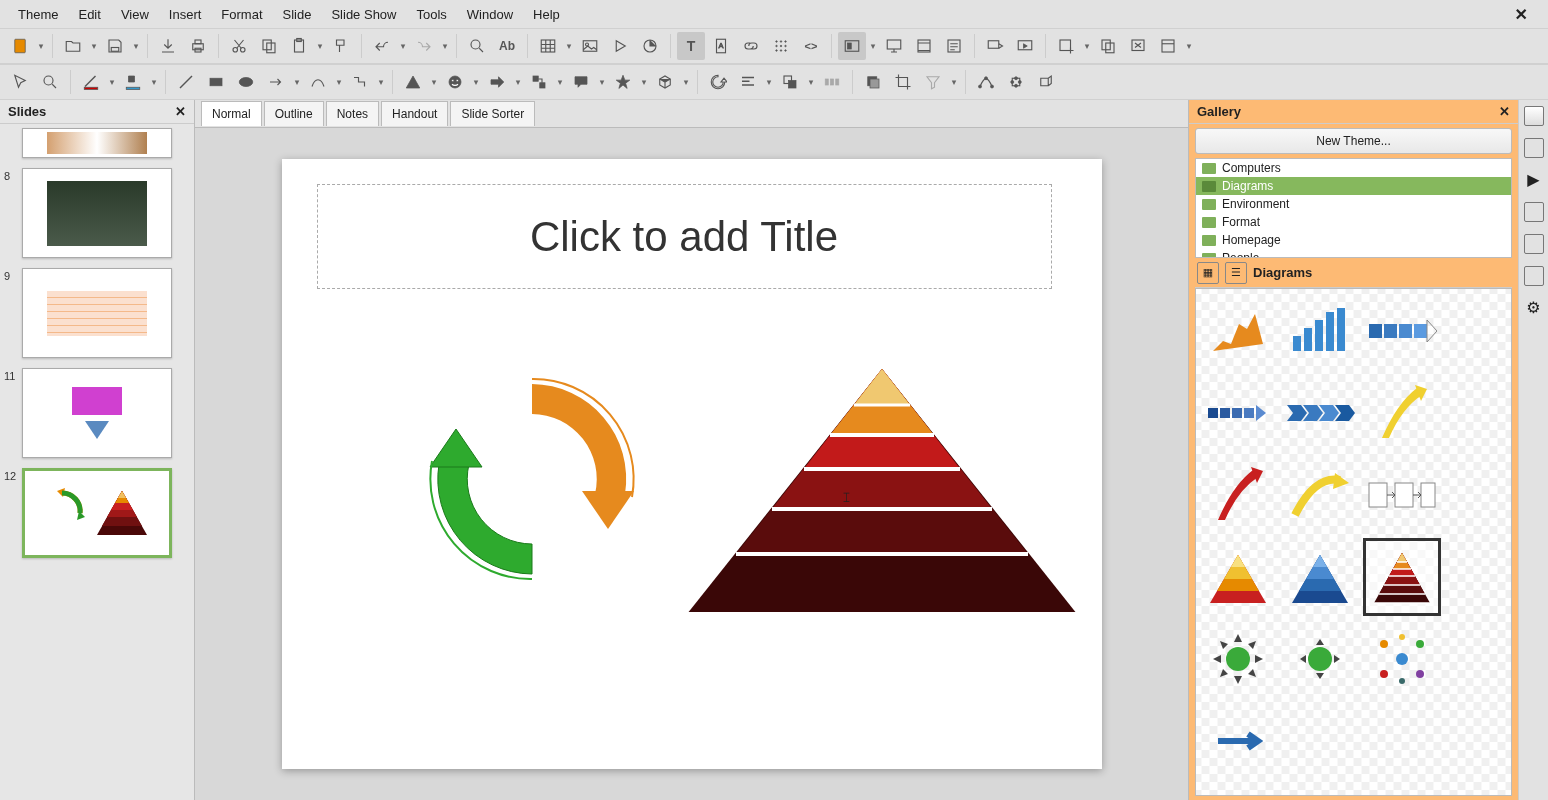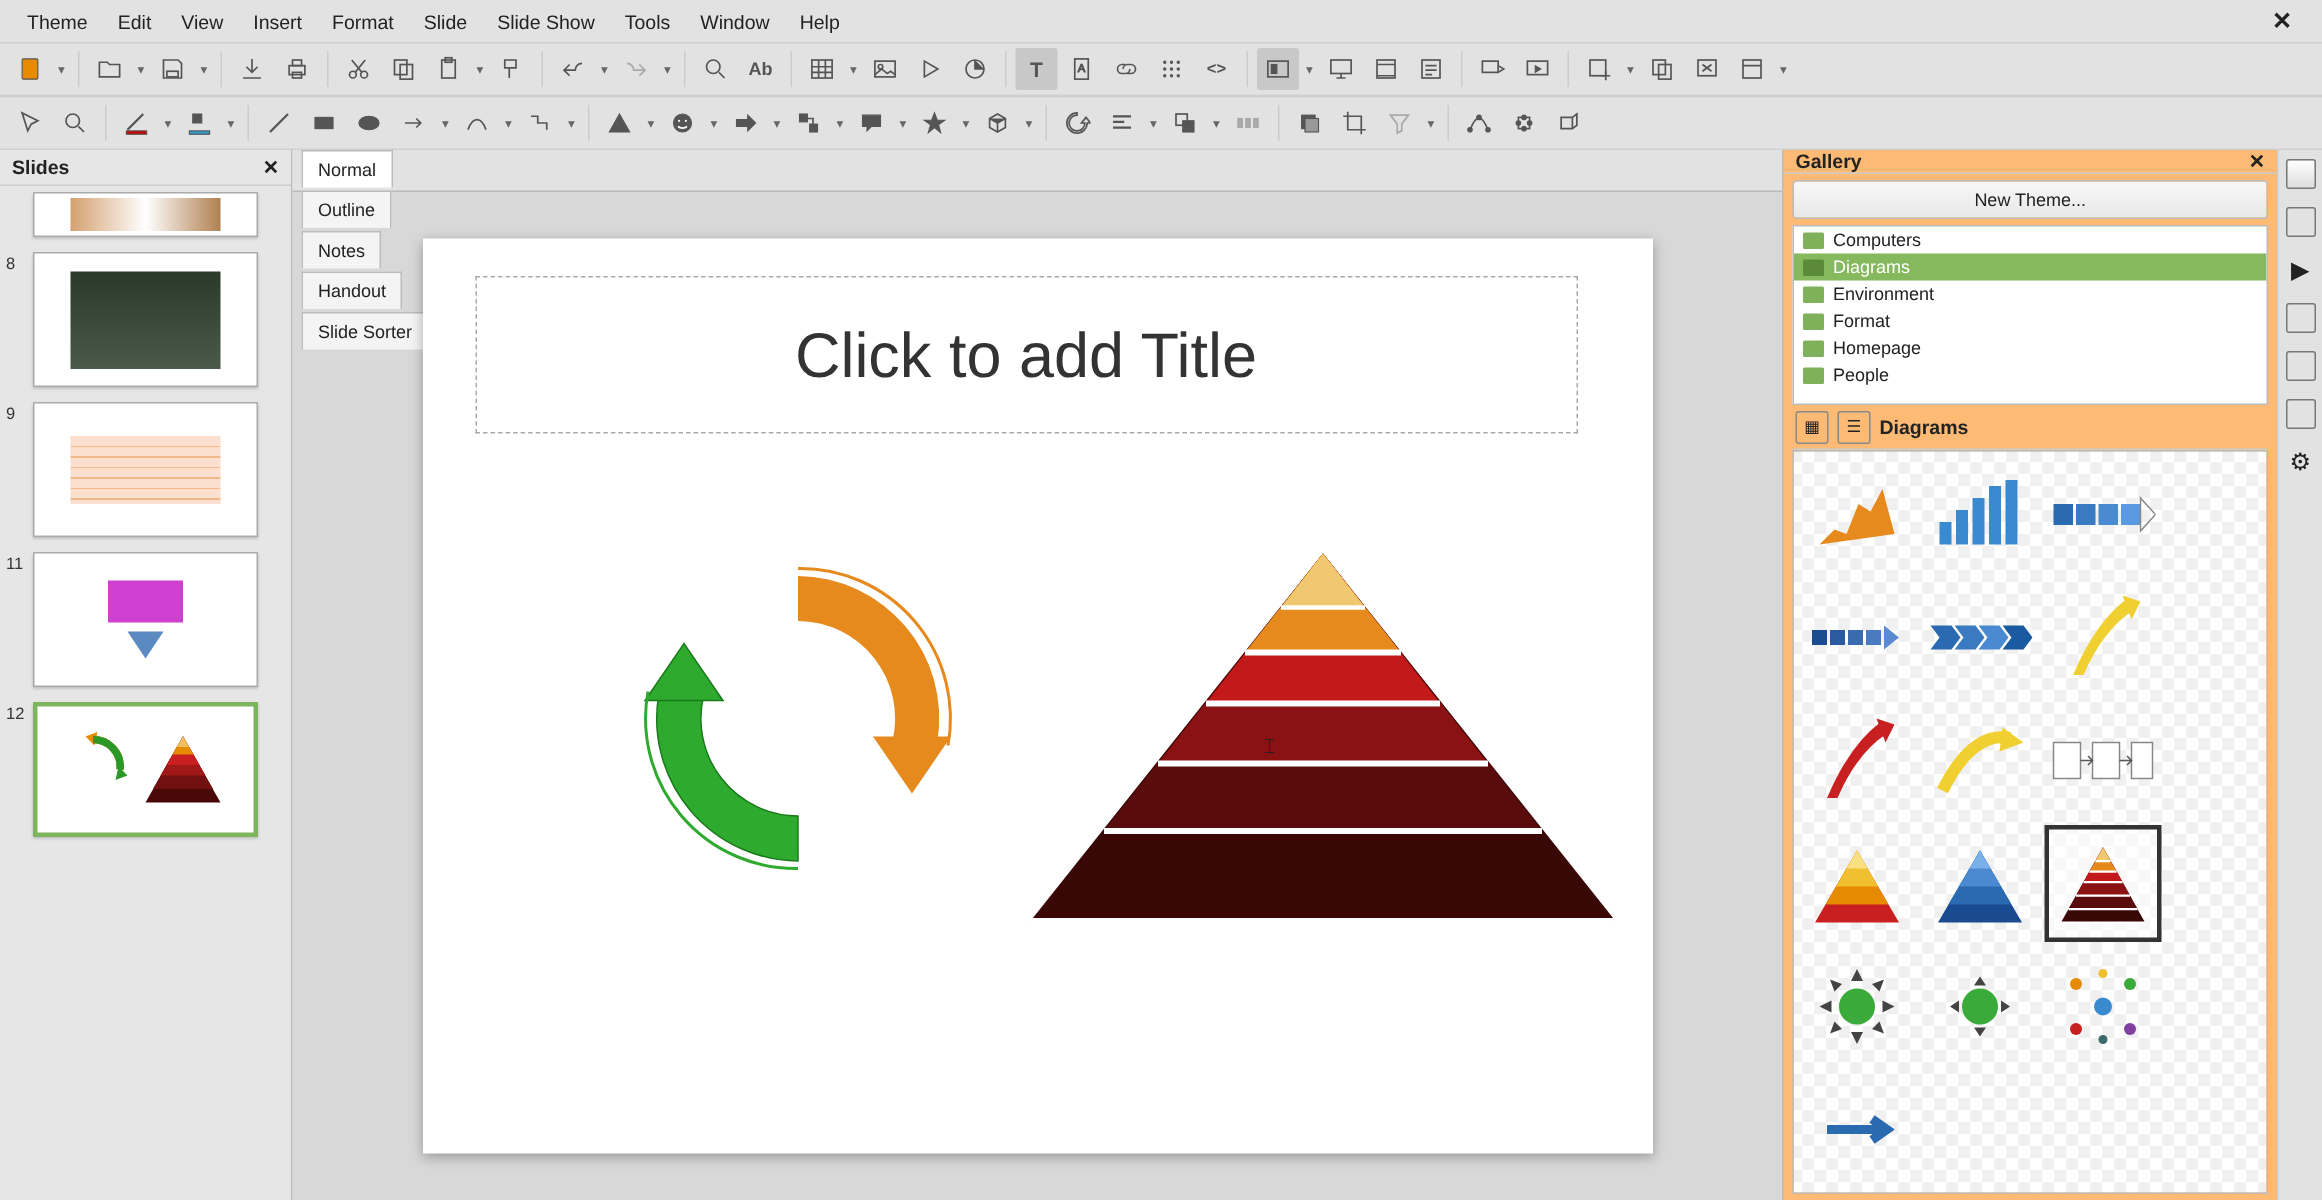--- a/index.html
+++ b/index.html
@@ -26,35 +26,35 @@
 .panel-title { height: 24px; display: flex; align-items: center; justify-content: space-between; padding: 0 8px; font-size: 13px; font-weight: bold; border-bottom: 1px solid #ccc; }
 .slides-list { flex: 1; overflow-y: auto; padding: 4px; }
 .slide-item { display: flex; margin-bottom: 10px; }
 .slide-num { width: 18px; font-size: 11px; color: #333; padding-top: 2px; }
 .slide-thumb { width: 150px; height: 90px; background: #fff; border: 1px solid #aaa; box-shadow: 0 1px 2px rgba(0,0,0,0.2); display: flex; align-items: center; justify-content: center; overflow: hidden; }
 .slide-item.active .slide-thumb { border: 3px solid #7db55c; }
 .slide-item.partial .slide-thumb { height: 30px; }
 
 
 .editor { flex: 1; background: #d8d8d8; display: flex; flex-direction: column; position: relative; }
-.view-tabs { height: 28px; display: flex; align-items: flex-start; padding: 0 6px; gap: 2px; background: #e2e2e2; border-bottom: 1px solid #bbb; flex-direction: column; }
+.view-tabs { height: 28px; display: flex; align-items: center; padding: 0 6px; gap: 2px; background: #e2e2e2; border-bottom: 1px solid #bbb; }
 .vtab { padding: 5px 10px; background: #f4f4f4; border: 1px solid #bbb; border-bottom: none; font-size: 12px; cursor: default; }
 .vtab.active { background: #fff; }
 .canvas-wrap { flex: 1; display: flex; align-items: center; justify-content: center; }
 .slide-canvas { width: 820px; height: 610px; background: #fff; box-shadow: 0 2px 8px rgba(0,0,0,0.3); position: relative; }
 .title-ph { position: absolute; top: 25px; left: 35px; right: 50px; height: 105px; border: 1px dashed #aaa; display: flex; align-items: center; justify-content: center; font-size: 42px; color: #333; font-family: Arial; }
 .cycle-diagram { position: absolute; top: 190px; left: 100px; width: 300px; height: 260px; }
 .pyramid-diagram { position: absolute; top: 200px; left: 400px; width: 400px; height: 260px; }
 .cursor-ind { position: absolute; top: 330px; left: 560px; font-size: 14px; }
 
 
 .gallery-panel { width: 330px; background: #fdba74; border-left: 1px solid #bbb; display: flex; flex-direction: column; }
 .gallery-body { flex:1; display:flex; flex-direction:column; padding:4px 6px; }
 .new-theme-btn { height: 26px; background: linear-gradient(#f8f8f8,#e8e8e8); border: 1px solid #bbb; border-radius: 3px; display:flex; align-items:center; justify-content:center; font-size:12px; margin-bottom:4px; }
-.theme-list { border:1px solid #bbb; background:#fff; height:120px; overflow:hidden; }
+.theme-list { border:1px solid #bbb; background:#fff; height:100px; overflow:hidden; }
 .theme-row { height:18px; display:flex; align-items:center; padding:0 6px; gap:6px; font-size:12px; }
 .theme-row.sel { background:#86b85d; color:#fff; }
 .folder-ico { width:14px; height:11px; background:#7fb05a; border-radius:1px; }
 .theme-row.sel .folder-ico { background:#5a8a3a; }
 .view-row { height:30px; display:flex; align-items:center; gap:6px; padding:4px 2px; border-bottom:1px solid #ccc; }
 .view-ico { width:22px; height:22px; border:1px solid #888; border-radius:2px; display:flex; align-items:center; justify-content:center; font-size:11px; }
 .gallery-grid { flex:1; background: repeating-conic-gradient(#f0f0f0 0% 25%, #fff 0% 50%) 50% / 16px 16px; border:1px solid #bbb; overflow:auto; display:flex; flex-wrap:wrap; align-content:flex-start; padding:6px; gap:10px; }
 .gitem { width:72px; height:72px; display:flex; align-items:center; justify-content:center; }
 .gitem.sel { outline:3px solid #333; background:rgba(255,255,255,0.5); }
 

